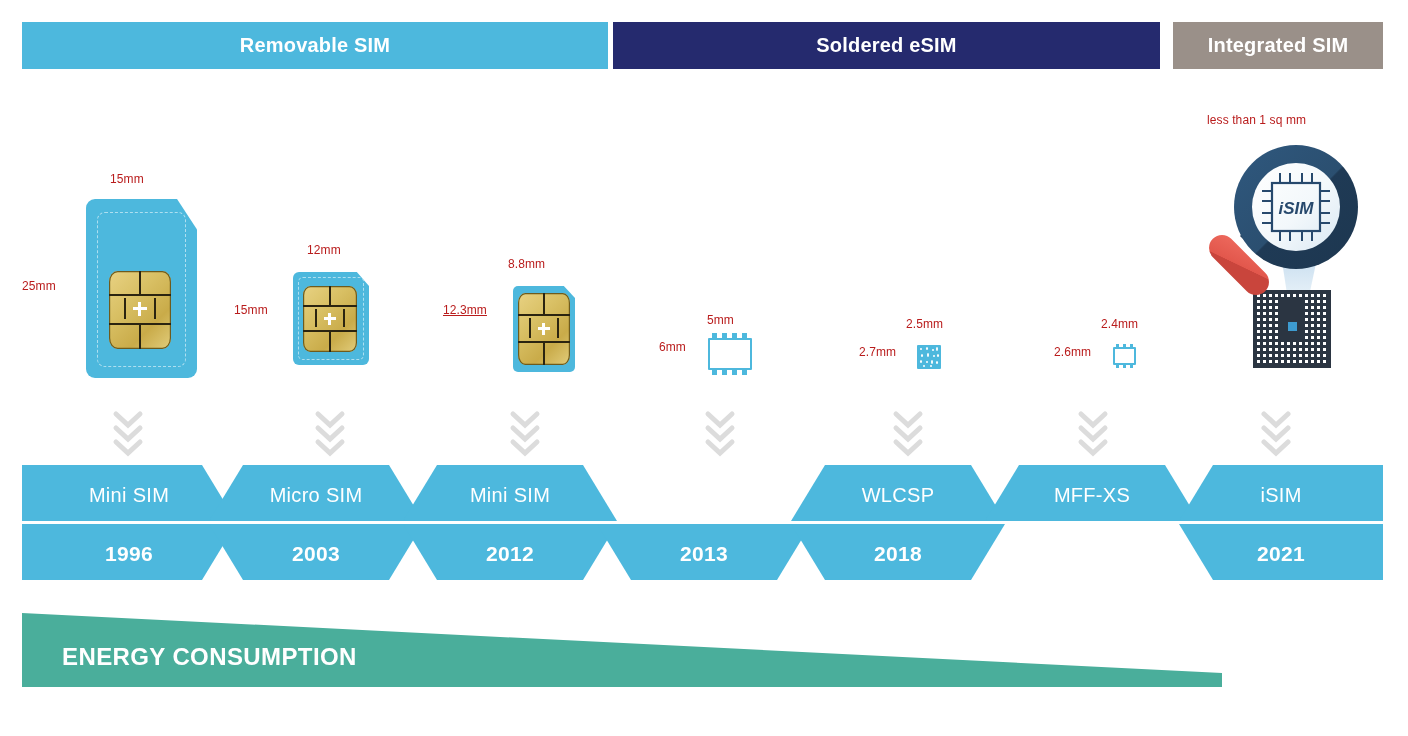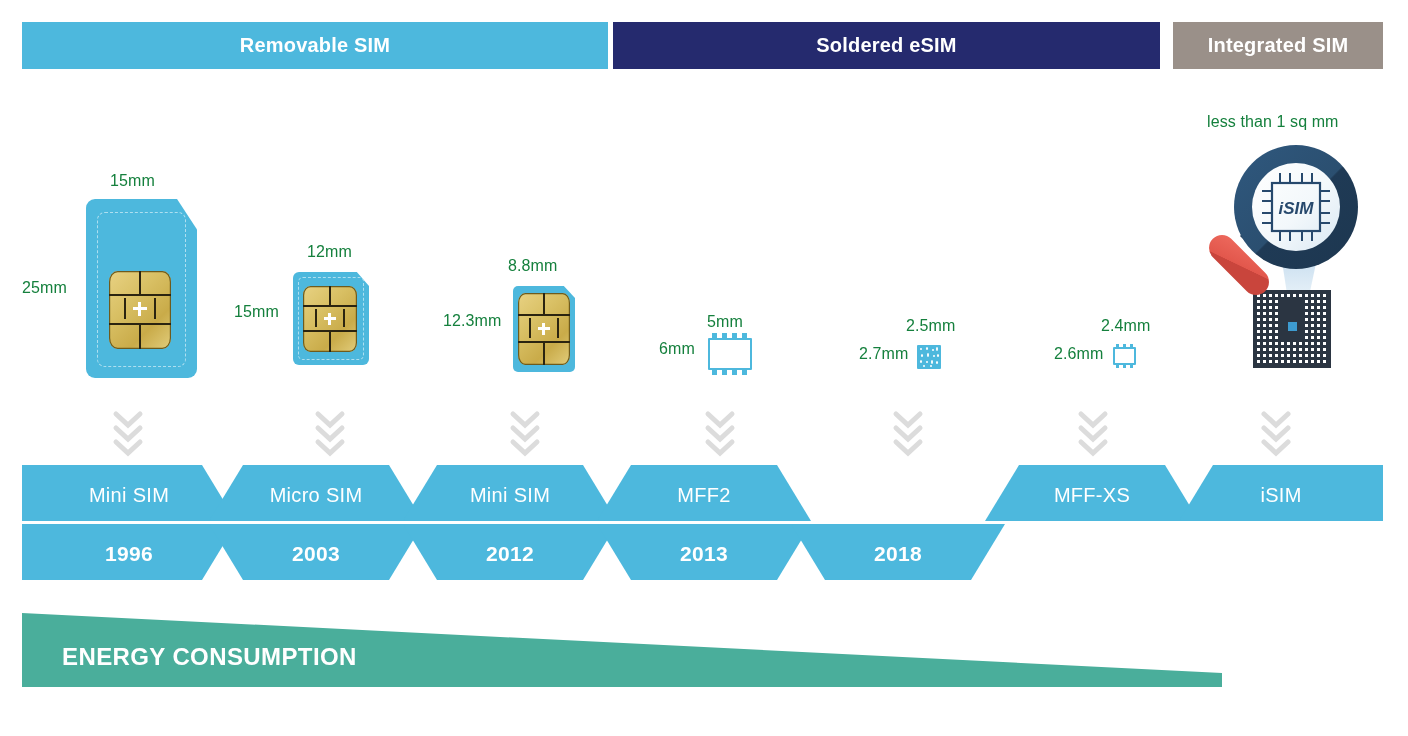--- a/index.html
+++ b/index.html
@@ -22,22 +22,22 @@
     letter-spacing:.2px;
     white-space:nowrap;
   }
   #cat-removable{left:22px;top:22px;width:586px;height:47px;background:#4db8dd;}
   #cat-soldered {left:613px;top:22px;width:547px;height:47px;background:#252a6e;}
   #cat-integrated{left:1173px;top:22px;width:210px;height:47px;background:#9a9089;}
 
   
   .dim{
     position:absolute;
-    color:#15803d;
-    font-size:16px;
+    color:#b91c1c;
+    font-size:12px;
     white-space:nowrap;
     letter-spacing:.1px;
   }
 
   
   .simcard{position:absolute;background:#4db8dd;}
   .simcard .inner-outline{
     position:absolute;inset:11%;
     border:1.5px dashed rgba(255,255,255,.55);
     border-radius:6px;
@@ -133,21 +133,21 @@
       <div class="hl" style="left:26px;top:0;width:2px;height:21px;"></div>
       <div class="hl" style="left:26px;top:44px;width:2px;height:22px;"></div>
       <div class="hl" style="left:12px;top:23px;width:2px;height:18px;"></div>
       <div class="hl" style="left:40px;top:23px;width:2px;height:18px;"></div>
       <div class="plus-h" style="left:21px;top:31px;width:12px;height:3px;"></div>
       <div class="plus-v" style="left:25px;top:27px;width:3px;height:12px;"></div>
     </div>
   </div>
 
   <div class="dim" style="left:508px;top:257px;">8.8mm</div>
-  <div class="dim" style="left:443px;top:312px;">12.3mm</div>
+  <div class="dim" style="left:443px;top:303px;text-decoration:underline;">12.3mm</div>
   <div class="simcard" style="left:513px;top:286px;width:62px;height:86px;border-radius:5px;
               clip-path:polygon(0 0, 82% 0, 100% 14%, 100% 100%, 0 100%);">
     <div class="chip" style="left:5px;top:7px;width:52px;height:72px;">
       <div class="hl" style="left:0;top:21px;width:100%;height:2px;"></div>
       <div class="hl" style="left:0;top:48px;width:100%;height:2px;"></div>
       <div class="hl" style="left:25px;top:0;width:2px;height:23px;"></div>
       <div class="hl" style="left:25px;top:48px;width:2px;height:24px;"></div>
       <div class="hl" style="left:11px;top:25px;width:2px;height:20px;"></div>
       <div class="hl" style="left:39px;top:25px;width:2px;height:20px;"></div>
       <div class="plus-h" style="left:20px;top:34px;width:12px;height:3px;"></div>
@@ -474,22 +474,22 @@
     <div class="tl-row tl-names">
       <div class="tl-cell" style="left:0px;width:214px;clip-path:polygon(0 0, 180px 0, 214px 56px, 0 56px);">
         <span>Mini SIM</span>
       </div>
       <div class="tl-cell" style="left:187px;width:214px;clip-path:polygon(34px 0, 180px 0, 214px 56px, 0 56px);">
         <span>Micro SIM</span>
       </div>
       <div class="tl-cell" style="left:381px;width:214px;clip-path:polygon(34px 0, 180px 0, 214px 56px, 0 56px);">
         <span>Mini SIM</span>
       </div>
-      <div class="tl-cell" style="left:575px;width:214px;clip-path:polygon(34px 0, 180px 0, 214px 56px, 0 56px);">
-        <span>MFF2</span>
+      <div class="tl-cell" style="left:769px;width:214px;clip-path:polygon(34px 0, 180px 0, 214px 56px, 0 56px);">
+        <span>WLCSP</span>
       </div>
       <div class="tl-cell" style="left:963px;width:214px;clip-path:polygon(34px 0, 180px 0, 214px 56px, 0 56px);">
         <span>MFF-XS</span>
       </div>
       <div class="tl-cell" style="left:1157px;width:204px;clip-path:polygon(34px 0, 204px 0, 204px 56px, 0 56px);">
         <span>iSIM</span>
       </div>
     </div>
 
     <div class="tl-row tl-years">
@@ -500,20 +500,23 @@
         <span>2003</span>
       </div>
       <div class="tl-cell" style="left:381px;width:214px;clip-path:polygon(0 0, 214px 0, 180px 56px, 34px 56px);justify-content:center;">
         <span>2012</span>
       </div>
       <div class="tl-cell" style="left:575px;width:214px;clip-path:polygon(0 0, 214px 0, 180px 56px, 34px 56px);">
         <span>2013</span>
       </div>
       <div class="tl-cell" style="left:769px;width:214px;clip-path:polygon(0 0, 214px 0, 180px 56px, 34px 56px);">
         <span>2018</span>
+      </div>
+      <div class="tl-cell" style="left:1157px;width:204px;clip-path:polygon(0 0, 204px 0, 204px 56px, 34px 56px);">
+        <span>2021</span>
       </div>
     </div>
   </div>
 
   <div class="energy">
     <svg width="1200" height="74" viewBox="0 0 1200 74" style="position:absolute;left:0;top:0;">
       <polygon points="0,0 1200,60 1200,74 0,74" fill="#4aae9b"></polygon>
     </svg>
     <div class="label">ENERGY CONSUMPTION</div>
   </div>

